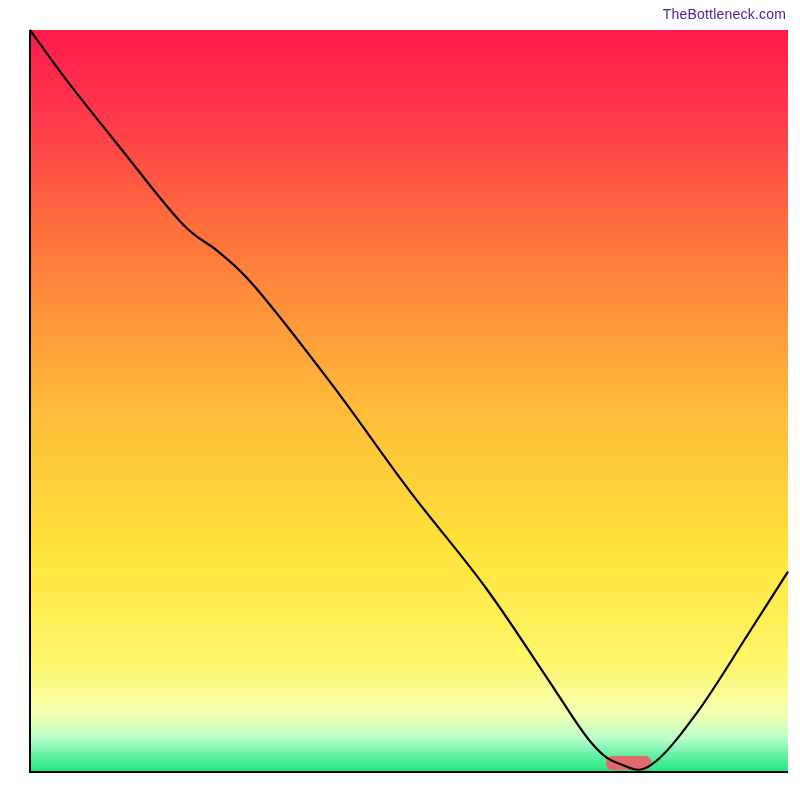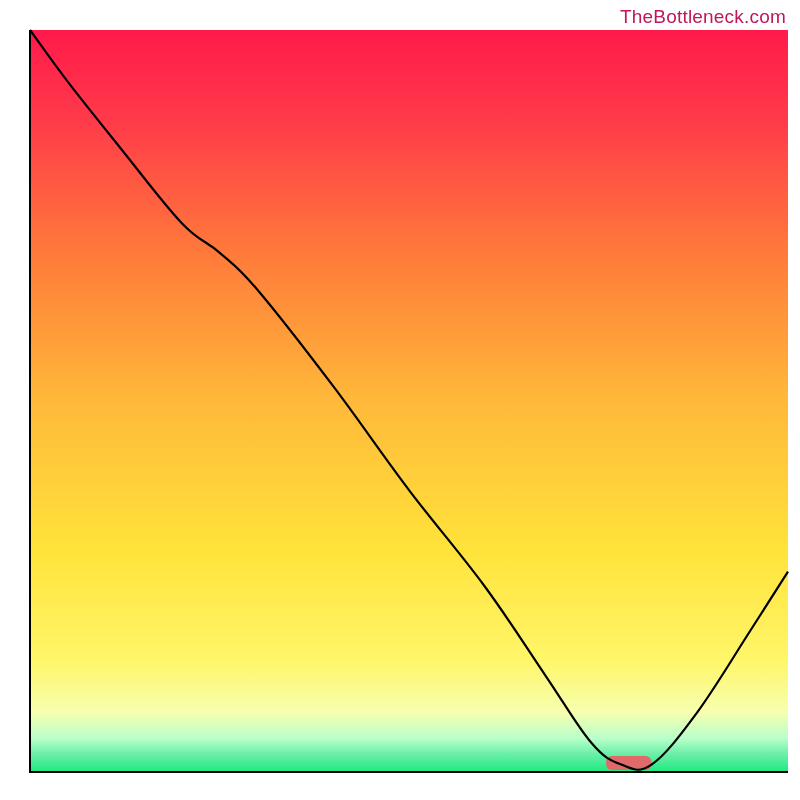--- a/index.html
+++ b/index.html
@@ -12,23 +12,23 @@
   }
   .chart-container {
     position: relative;
     width: 800px;
     height: 800px;
   }
   .watermark {
     position: absolute;
     top: 6px;
     right: 14px;
-    font-size: 19px;
+    font-size: 14px;
     font-weight: 500;
-    color: #be185d;
+    color: #4c1d95;
     letter-spacing: 0.2px;
     z-index: 10;
   }
   svg.chart {
     position: absolute;
     top: 0;
     left: 0;
     width: 800px;
     height: 800px;
   }

